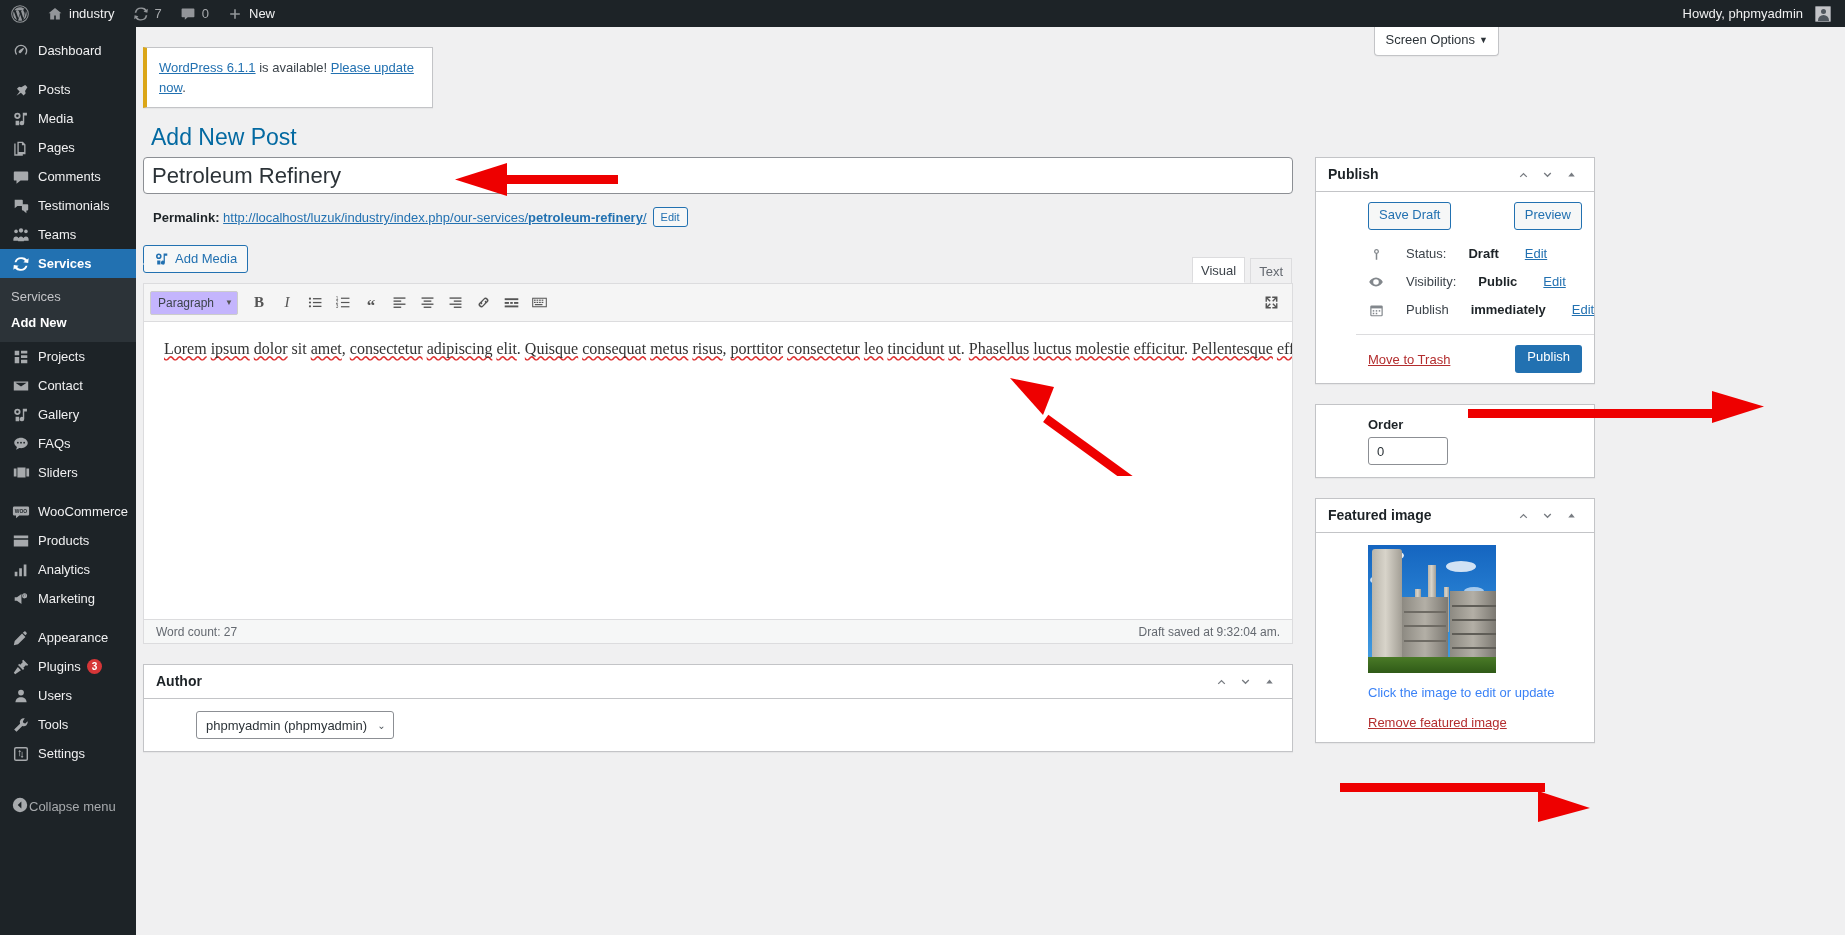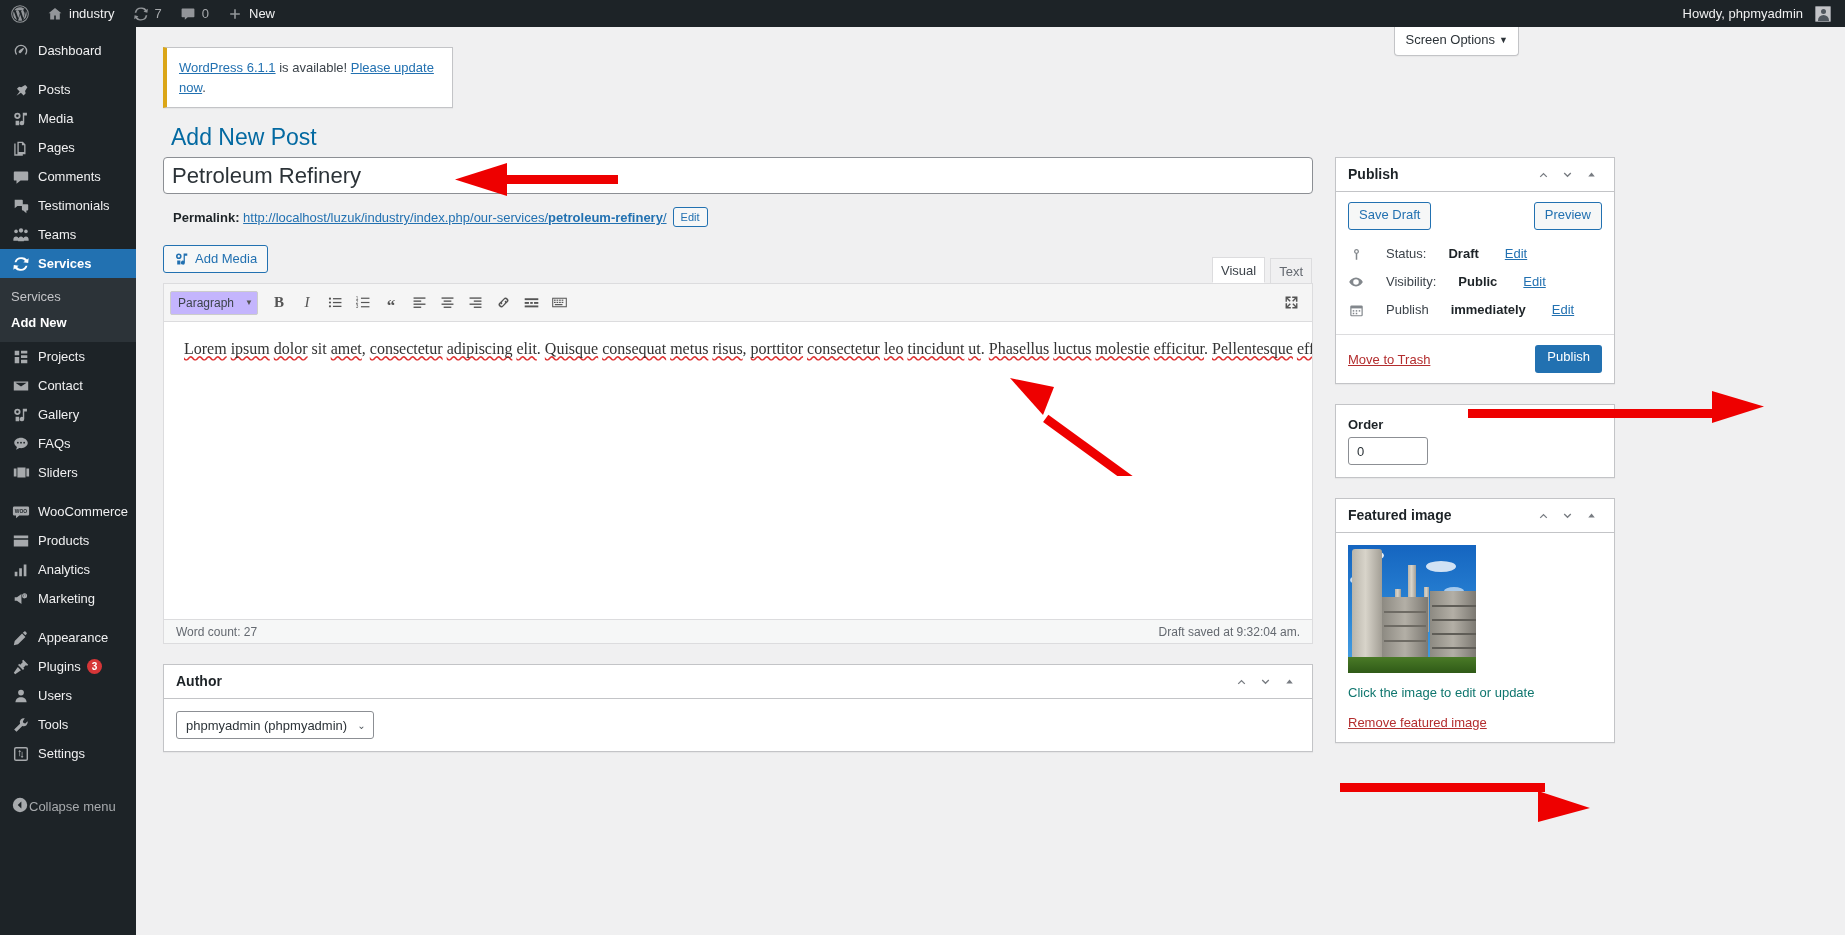--- a/index.html
+++ b/index.html
@@ -119,21 +119,21 @@
     display: flex; align-items: center;
     height: 29px; padding-left: 11px;
     color: #a7aaad; font-size: 13px; cursor: pointer;
     margin-top: 24px;
   }
   #collapse-menu .mi-icon svg { fill: #a7aaad; }
 
   
   #wpbody {
     position: absolute;
-    top: 27px; left: 143px;
+    top: 27px; left: 123px;
     width: 1396px; height: 908px;
     background: #f0f0f1;
   }
 
   
   #screen-meta-links {
     position: absolute; top: 0; right: 20px;
     z-index: 20;
   }
   #screen-options-link {
@@ -340,21 +340,21 @@
     font-size: 14px; font-weight: 600;
     line-height: 1.4; color: #1d2327;
   }
   .handle-actions { display: flex; align-items: center; gap: 2px; }
   .handle-btn {
     width: 22px; height: 22px;
     display: inline-flex; align-items: center; justify-content: center;
     cursor: pointer; color: #787c82; background: none; border: none;
   }
   .handle-btn svg { fill: currentColor; display: block; }
-  .inside { padding: 12px; }
+  .inside { padding: 12px; margin-left: 40px; }
   #author-select {
     display: inline-flex; align-items: center; justify-content: space-between;
     min-width: 180px; height: 28px;
     border: 1px solid #8c8f94;
     border-radius: 3px;
     background: #fff;
     padding: 0 7px 0 9px;
     font-size: 13px; color: #2c3338;
     cursor: pointer;
   }
@@ -421,21 +421,21 @@
     background: linear-gradient(180deg, #1565c0 0%, #2b86d6 55%, #4ba3e3 100%);
     cursor: pointer;
   }
   .cloud { position: absolute; background: #fff; border-radius: 50%; opacity: .9; }
   .stack { position: absolute; background: linear-gradient(90deg,#b9b5ab,#d8d4ca 45%,#a29e95); }
   .bldg { position: absolute; background: linear-gradient(90deg,#8d8a82,#b3afa6 50%,#7c7972); }
   .grass { position: absolute; bottom: 0; left: 0; width: 100%; height: 16px;
            background: linear-gradient(180deg,#4a7a27,#2f5a17); }
   .girder { position: absolute; background: #6e6b64; }
   #set-post-thumbnail-desc {
-    font-size: 13px; color: #0f766e; margin-top: 10px; line-height: 1.5;
+    font-size: 13px; color: #3b82f6; margin-top: 10px; line-height: 1.5;
   }
   #remove-post-thumbnail {
     display: inline-block; margin-top: 12px;
     color: #b32d2e; text-decoration: underline;
     font-size: 13px; cursor: pointer;
   }
 
   
   .arrow-svg { position: absolute; pointer-events: none; z-index: 60; }
 </style>

